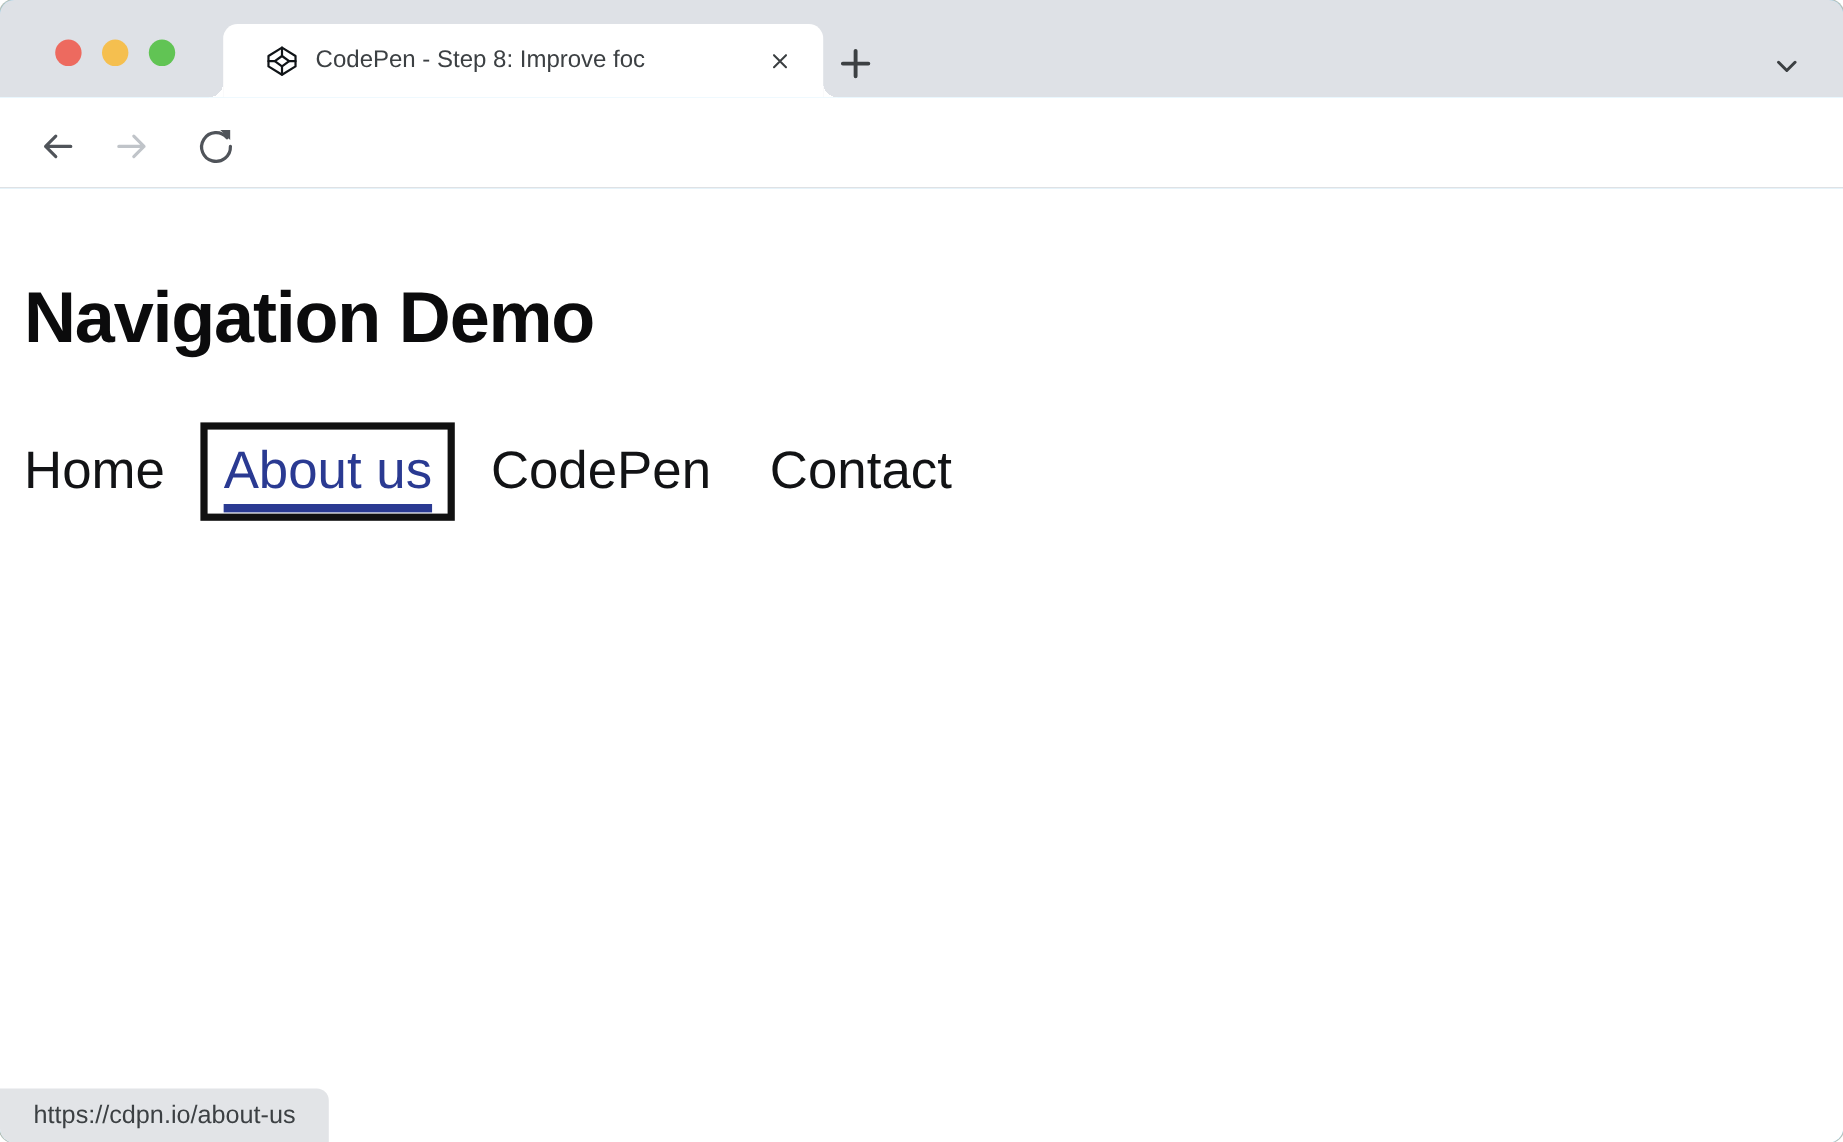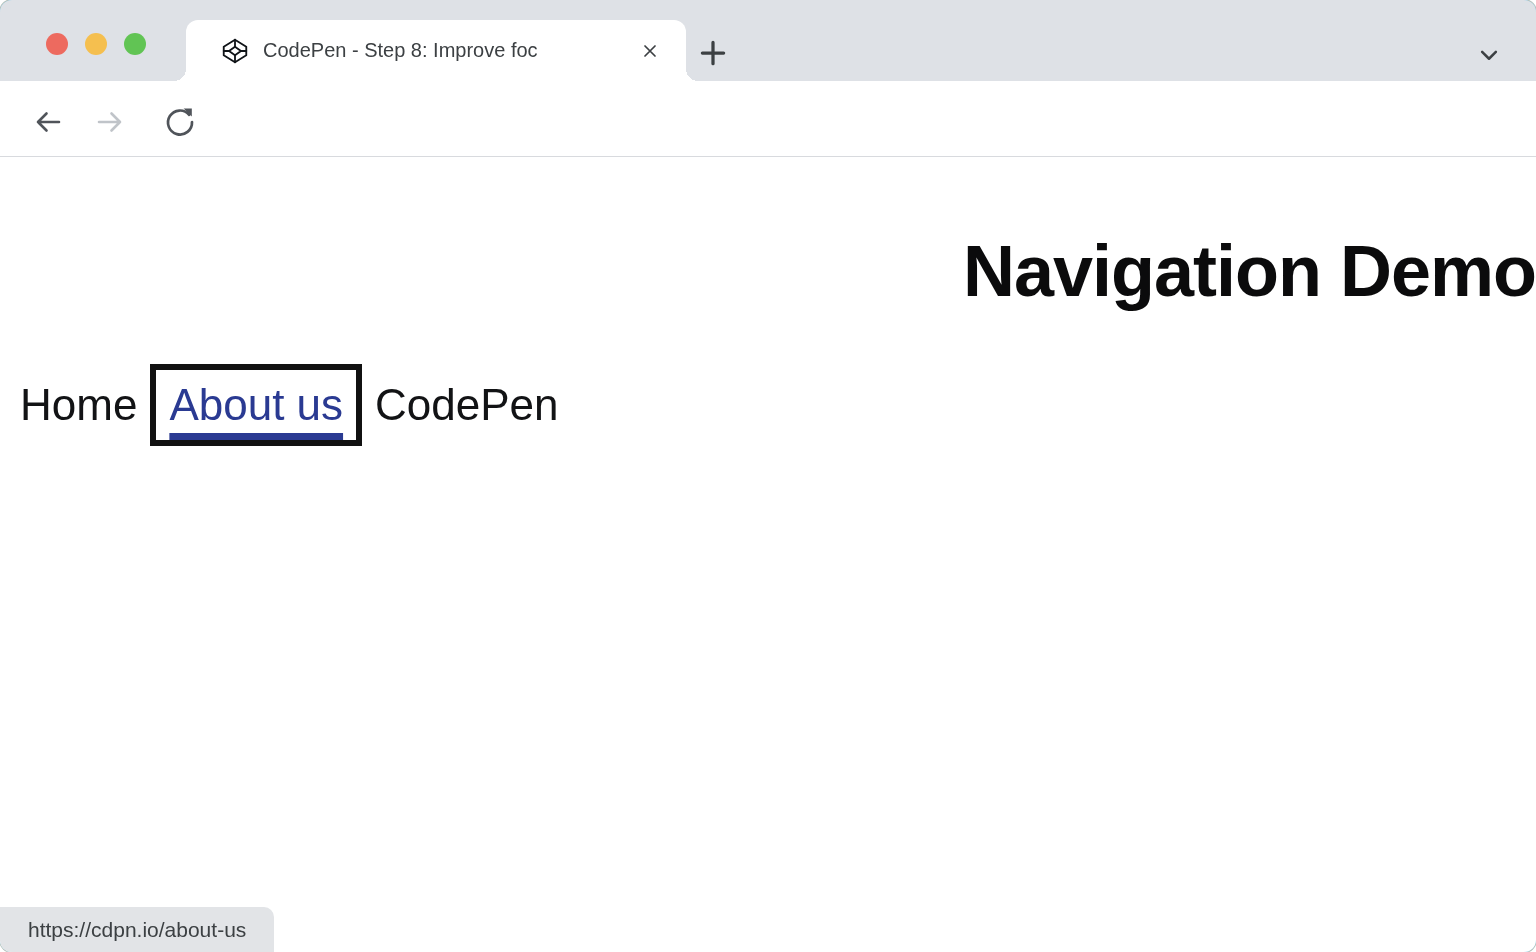--- a/index.html
+++ b/index.html
@@ -85,24 +85,24 @@
   .btn-avatar {
     left: 1406px; top: 100px; width: 45px; height: 45px; border-radius: 50%;
     background: #e8eaed; position: absolute; border: 0; padding: 0; cursor: pointer; color: #5d6067;
     display: flex; align-items: center; justify-content: center; overflow: hidden;
   }
   .btn-avatar svg { width: 31px; height: 31px; margin-top: 6px; }
 
   
   .content { position: absolute; left: 0; top: 157px; width: 100%; height: 795px; background: #ffffff; padding-left: 20px; }
   .page-heading {
-    margin: 78px 0 0 0; font-size: 72px; line-height: 1; font-weight: bold;
-    color: #0b0b0c; letter-spacing: -1px; text-align: right;
-  }
-  .page-nav { display: flex; gap: 32px; margin-top: 76px; align-items: baseline; }
+    margin: 78px 0 0 0; font-size: 60px; line-height: 1; font-weight: bold;
+    color: #0b0b0c; letter-spacing: -1px;
+  }
+  .page-nav { display: flex; gap: 49px; margin-top: 76px; align-items: baseline; }
   .page-nav a { font-size: 44px; line-height: 1; color: #121315; text-decoration: none; }
   .page-nav a.focused {
     color: #2a3a92;
     text-decoration: underline;
     text-decoration-color: #2a3a92;
     text-decoration-thickness: 7px;
     text-underline-offset: 13px;
     outline: 6px solid #111111;
     outline-offset: 13px;
   }
@@ -228,18 +228,19 @@
       </svg>
     </button>
   </div>
 
   <div class="content">
     <h1 class="page-heading">Navigation Demo</h1>
     <nav class="page-nav">
       <a href="#">Home</a>
       <a href="#" class="focused">About us</a>
       <a href="#">CodePen</a>
+      <a href="#">Contact</a>
     </nav>
   </div>
 
   <div class="status-bubble">https://cdpn.io/about-us</div>
 
 </div>
 
 </body></html>

